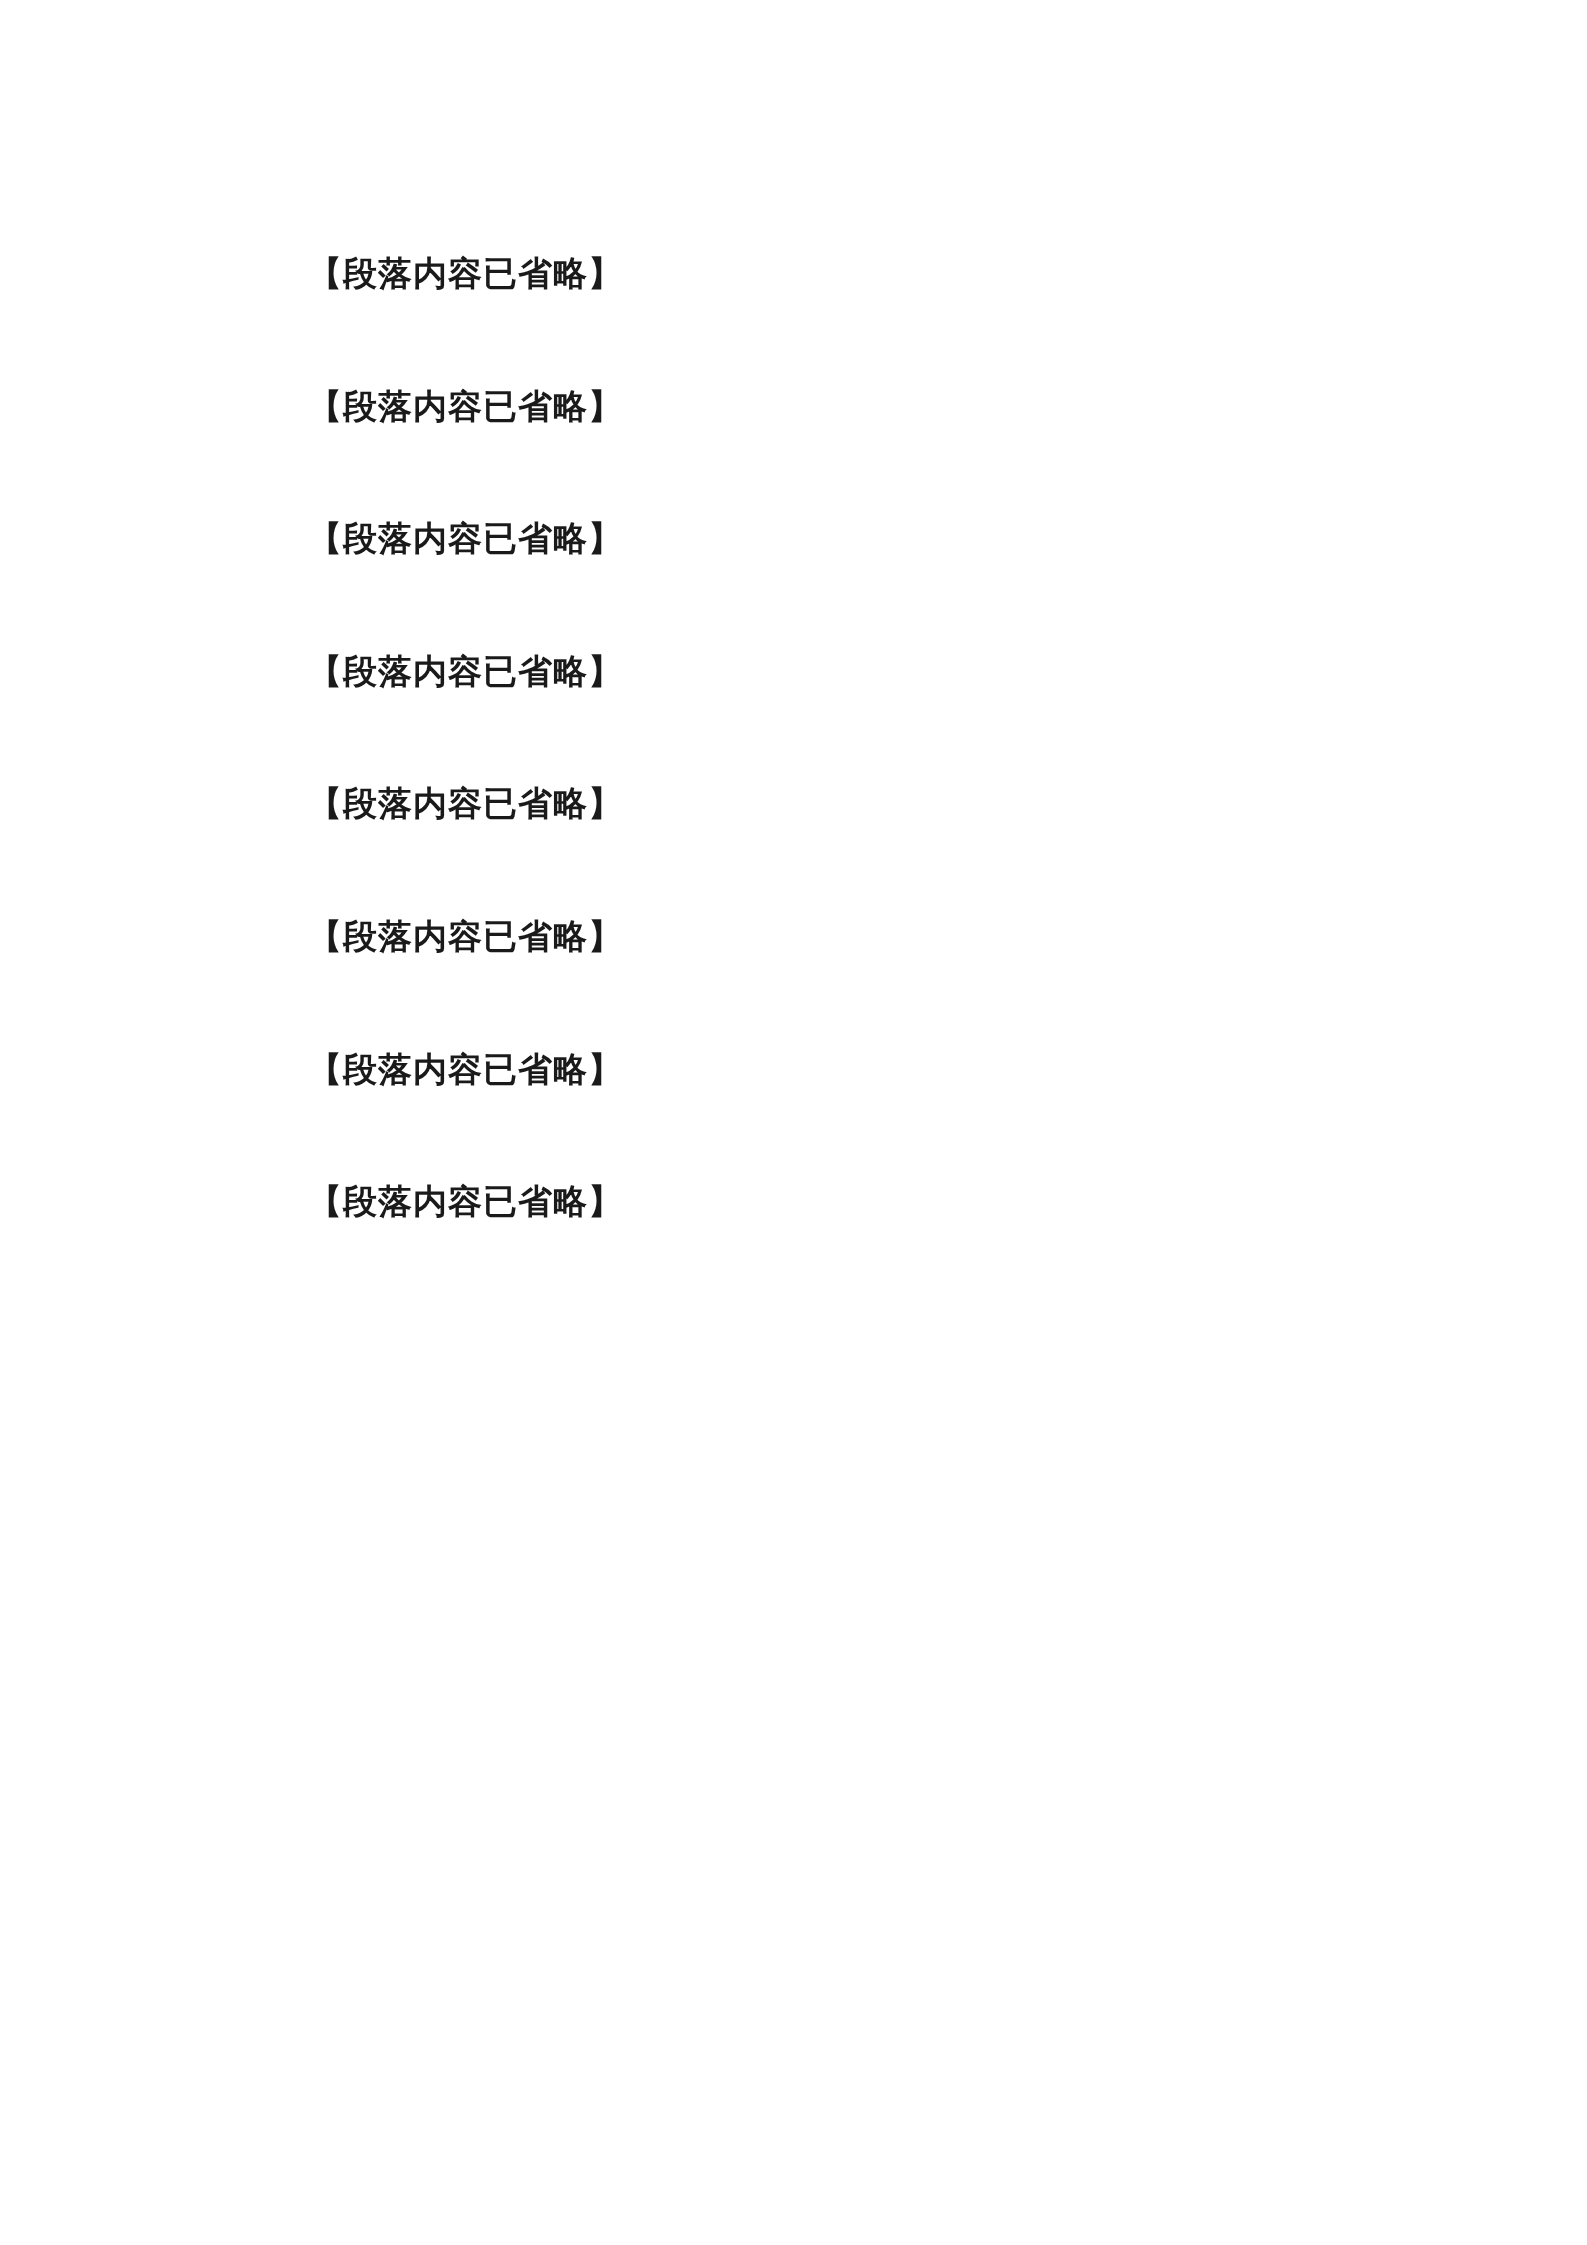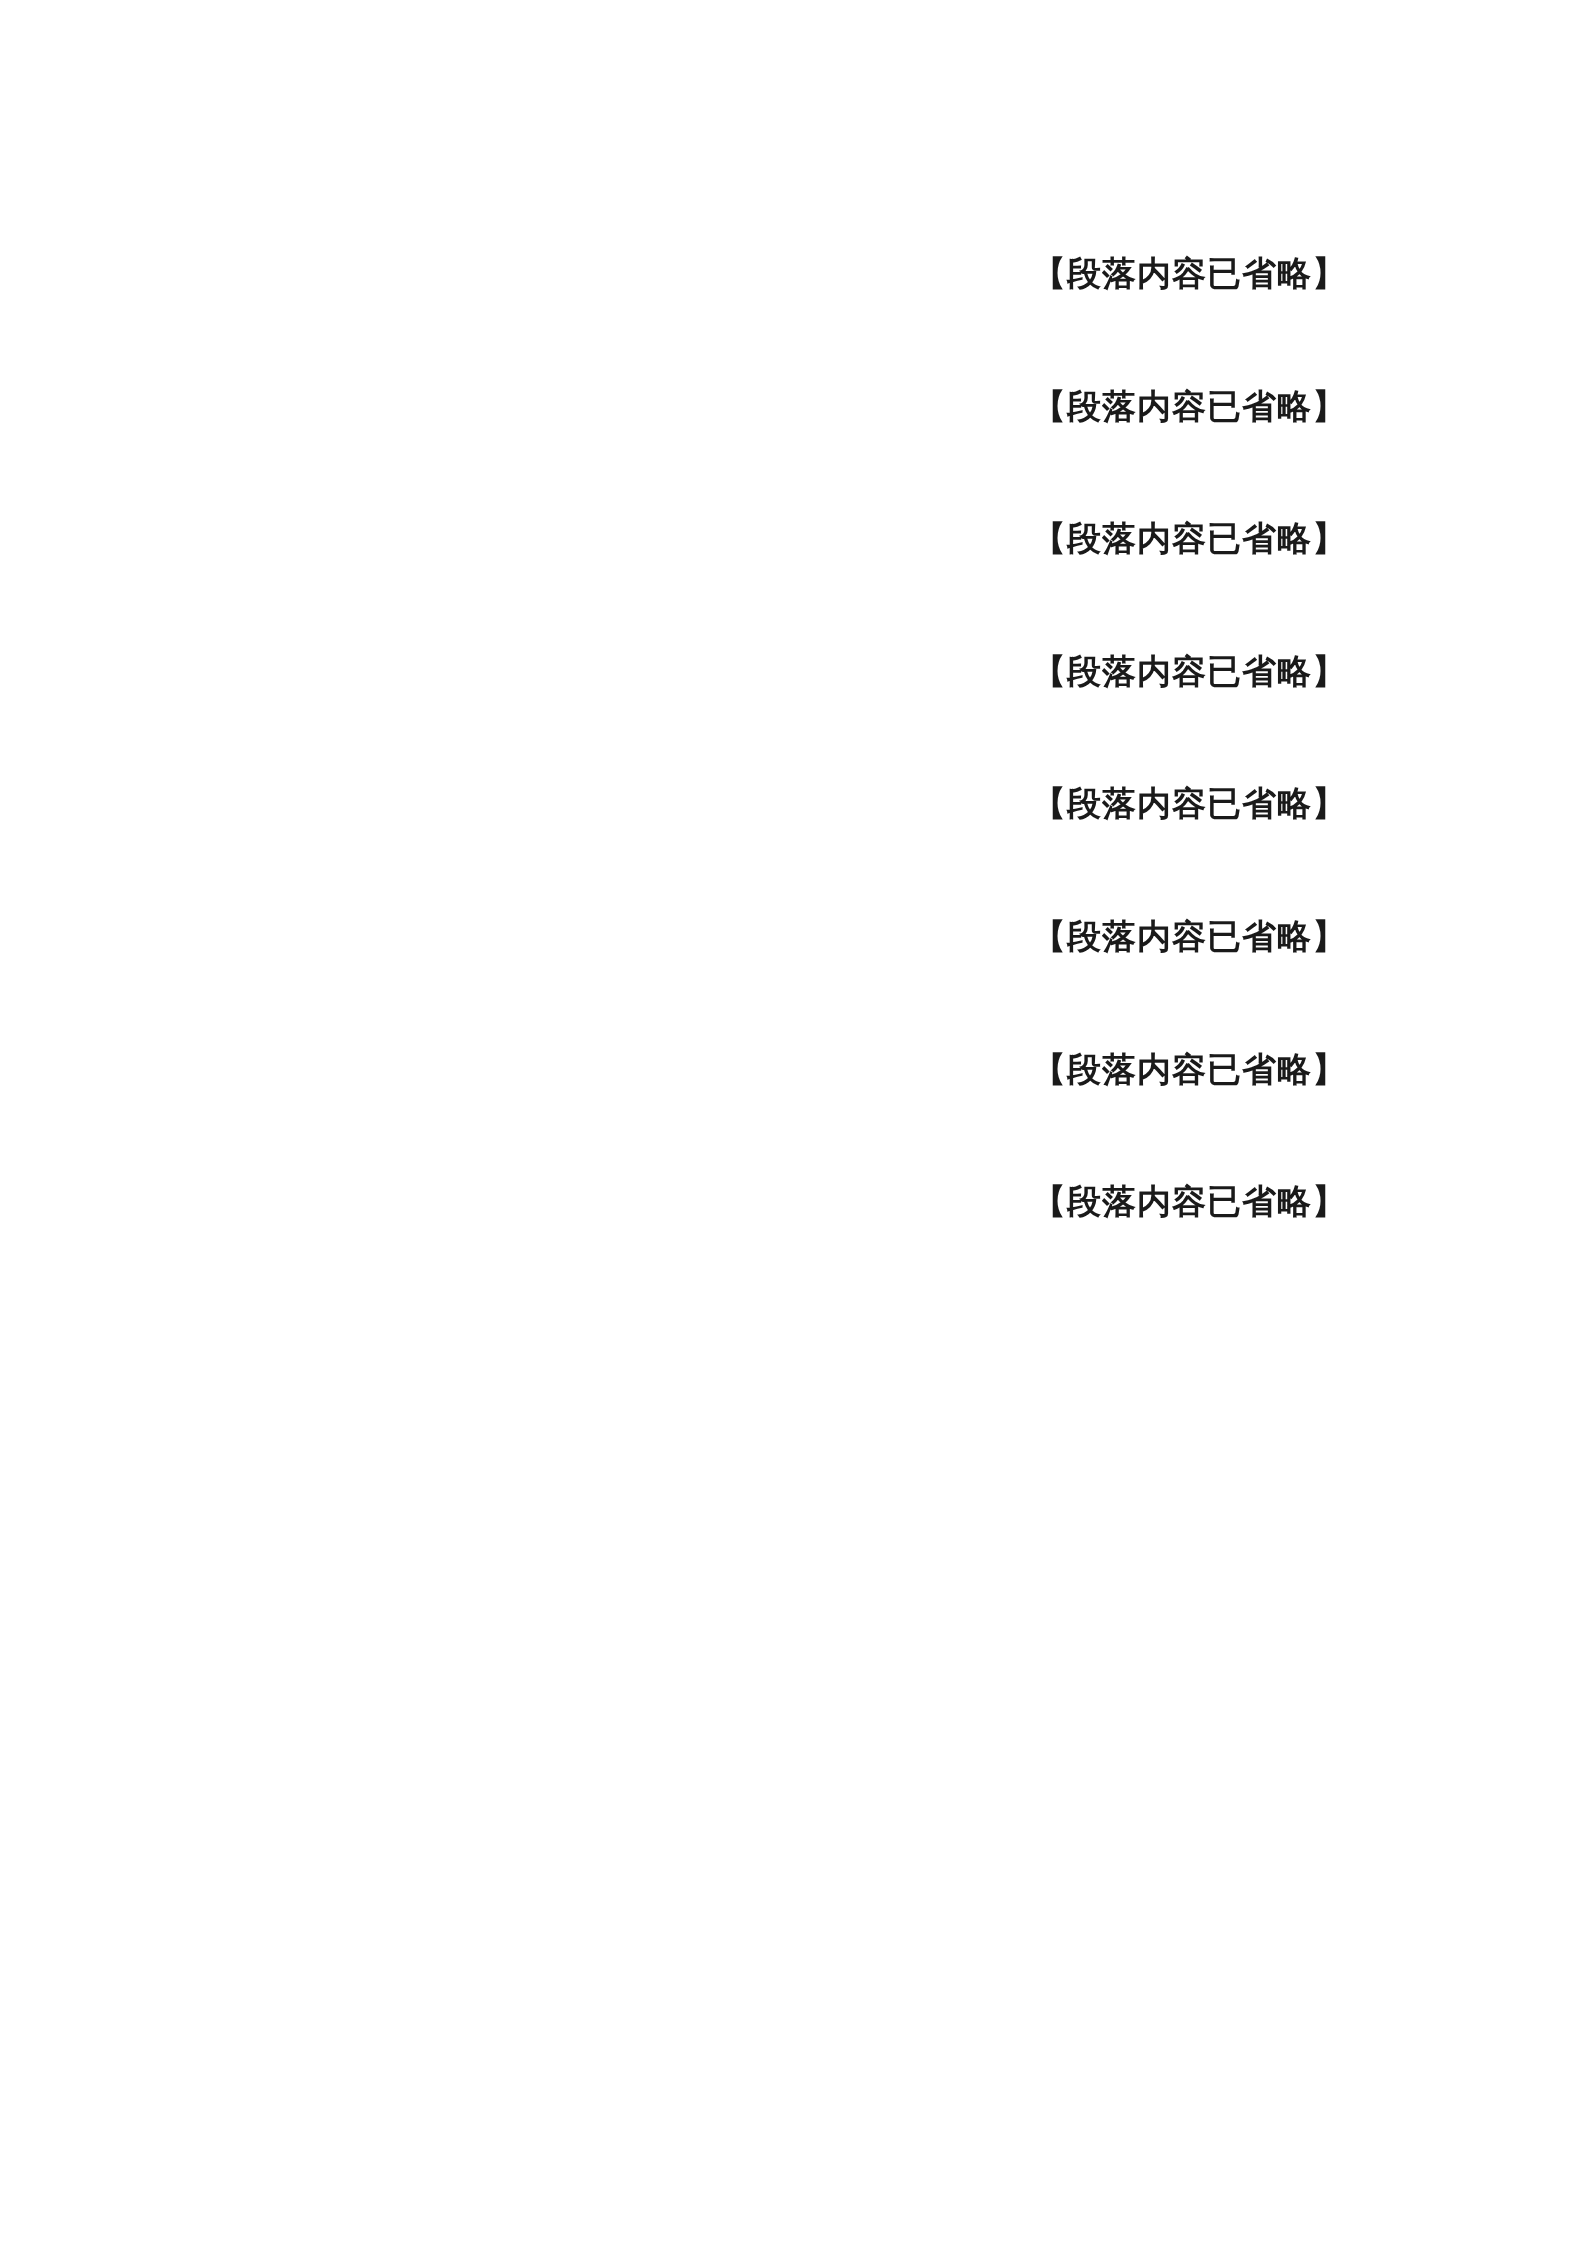--- a/index.html
+++ b/index.html
@@ -1,17 +1,17 @@
 <!DOCTYPE html>
 <html><head>
 <meta charset="utf-8">
 <style>
   body { margin:0; background:#fff; font-family:"DejaVu Sans", sans-serif; }
   .page { width:1587px; height:2245px; background:#ffffff; box-sizing:border-box;
-          padding:190px 240px;text-align:right; }
+          padding:190px 240px; }
   .para { color:#1a1a1a; font-weight:bold; font-size:34px; line-height:2.9;
           text-indent:2em; letter-spacing:1px; }
 </style>
 </head>
 <body>
 
 <div class="page">
   <div id="paras">
       <p class="para">【段落内容已省略】</p>
       <p class="para">【段落内容已省略】</p>

